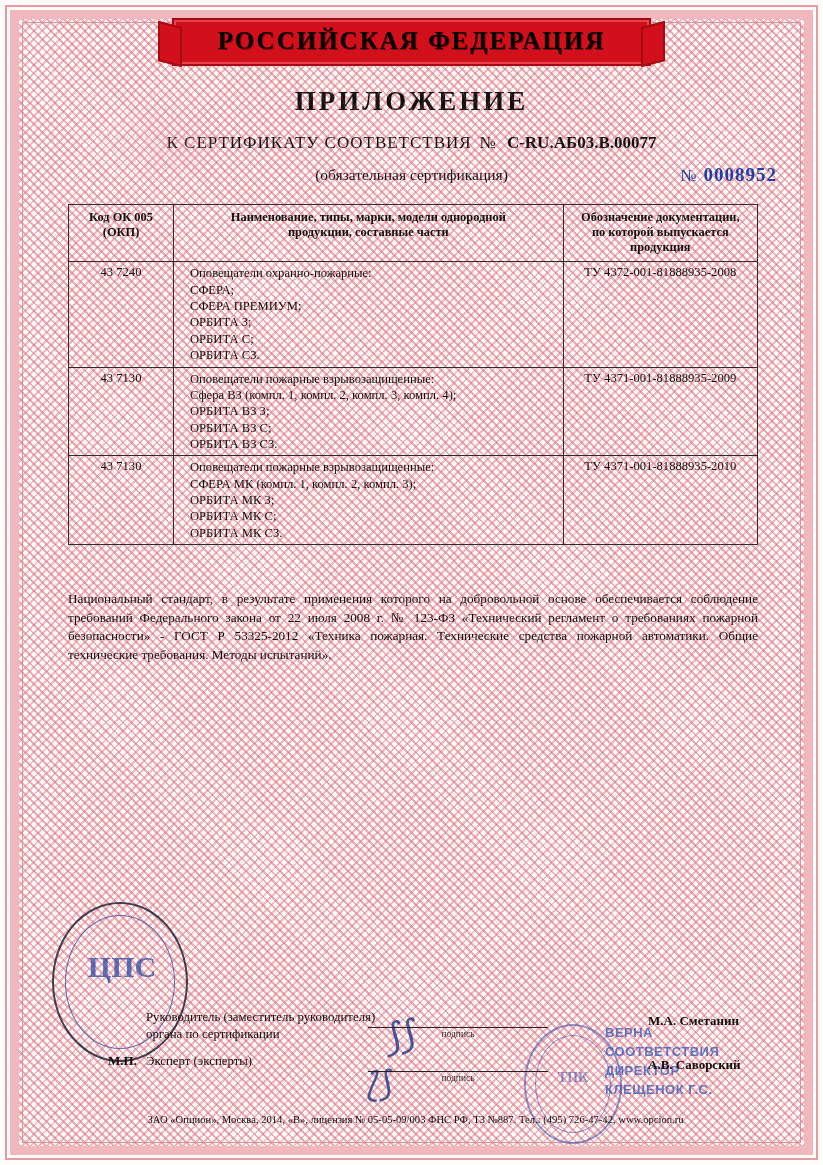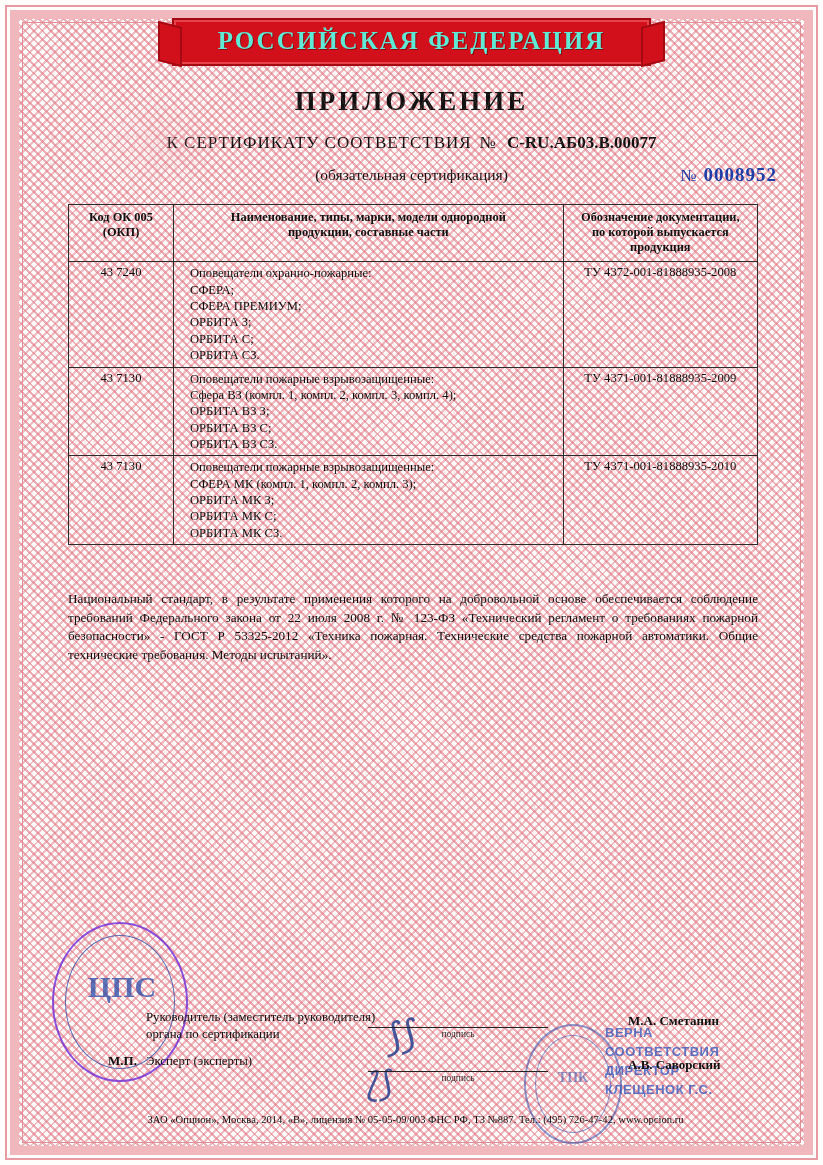--- a/index.html
+++ b/index.html
@@ -68,21 +68,21 @@
     position: absolute;
     top: -6px;
     left: 0;
     right: 0;
     display: flex;
     justify-content: center;
   }
   .ribbon {
     position: relative;
     background: #d2101c;
-    color: #5eead4;
+    color: #000000;
     font-family: "Liberation Serif", serif;
     font-weight: bold;
     font-size: 25px;
     letter-spacing: 2px;
     padding: 7px 44px 9px 44px;
     border: 2px solid #a50a13;
     box-shadow: inset 0 0 0 2px #e8434d;
     text-shadow: 1px 1px 0 #8c060d;
   }
   .ribbon:before, .ribbon:after {
@@ -209,20 +209,21 @@
     text-align: center;
     font-size: 9.5px;
     color: #333;
   }
   .sign-name {
     position: absolute;
     left: 560px;
     top: 4px;
     font-weight: bold;
     font-size: 13px;
+    padding-left: 20px;
   }
   .mp {
     position: absolute;
     left: 40px;
     top: 44px;
     font-weight: bold;
     font-size: 13px;
   }
 
   .footer {
@@ -231,24 +232,24 @@
     bottom: 16px;
     text-align: center;
     font-size: 10.6px;
     color: #111;
   }
 
   
   .seal-left {
     position: absolute;
     left: 28px;
-    top: 898px;
+    top: 878px;
     width: 136px;
     height: 160px;
-    border: 2px solid #6d28d9;
+    border: 2px solid #0f172a;
     border-radius: 50%;
     opacity: .78;
     box-sizing: border-box;
   }
   .seal-left:before {
     content: "";
     position: absolute;
     left: 11px; top: 11px; right: 11px; bottom: 11px;
     border: 1px solid #2f4ea8;
     border-radius: 50%;

